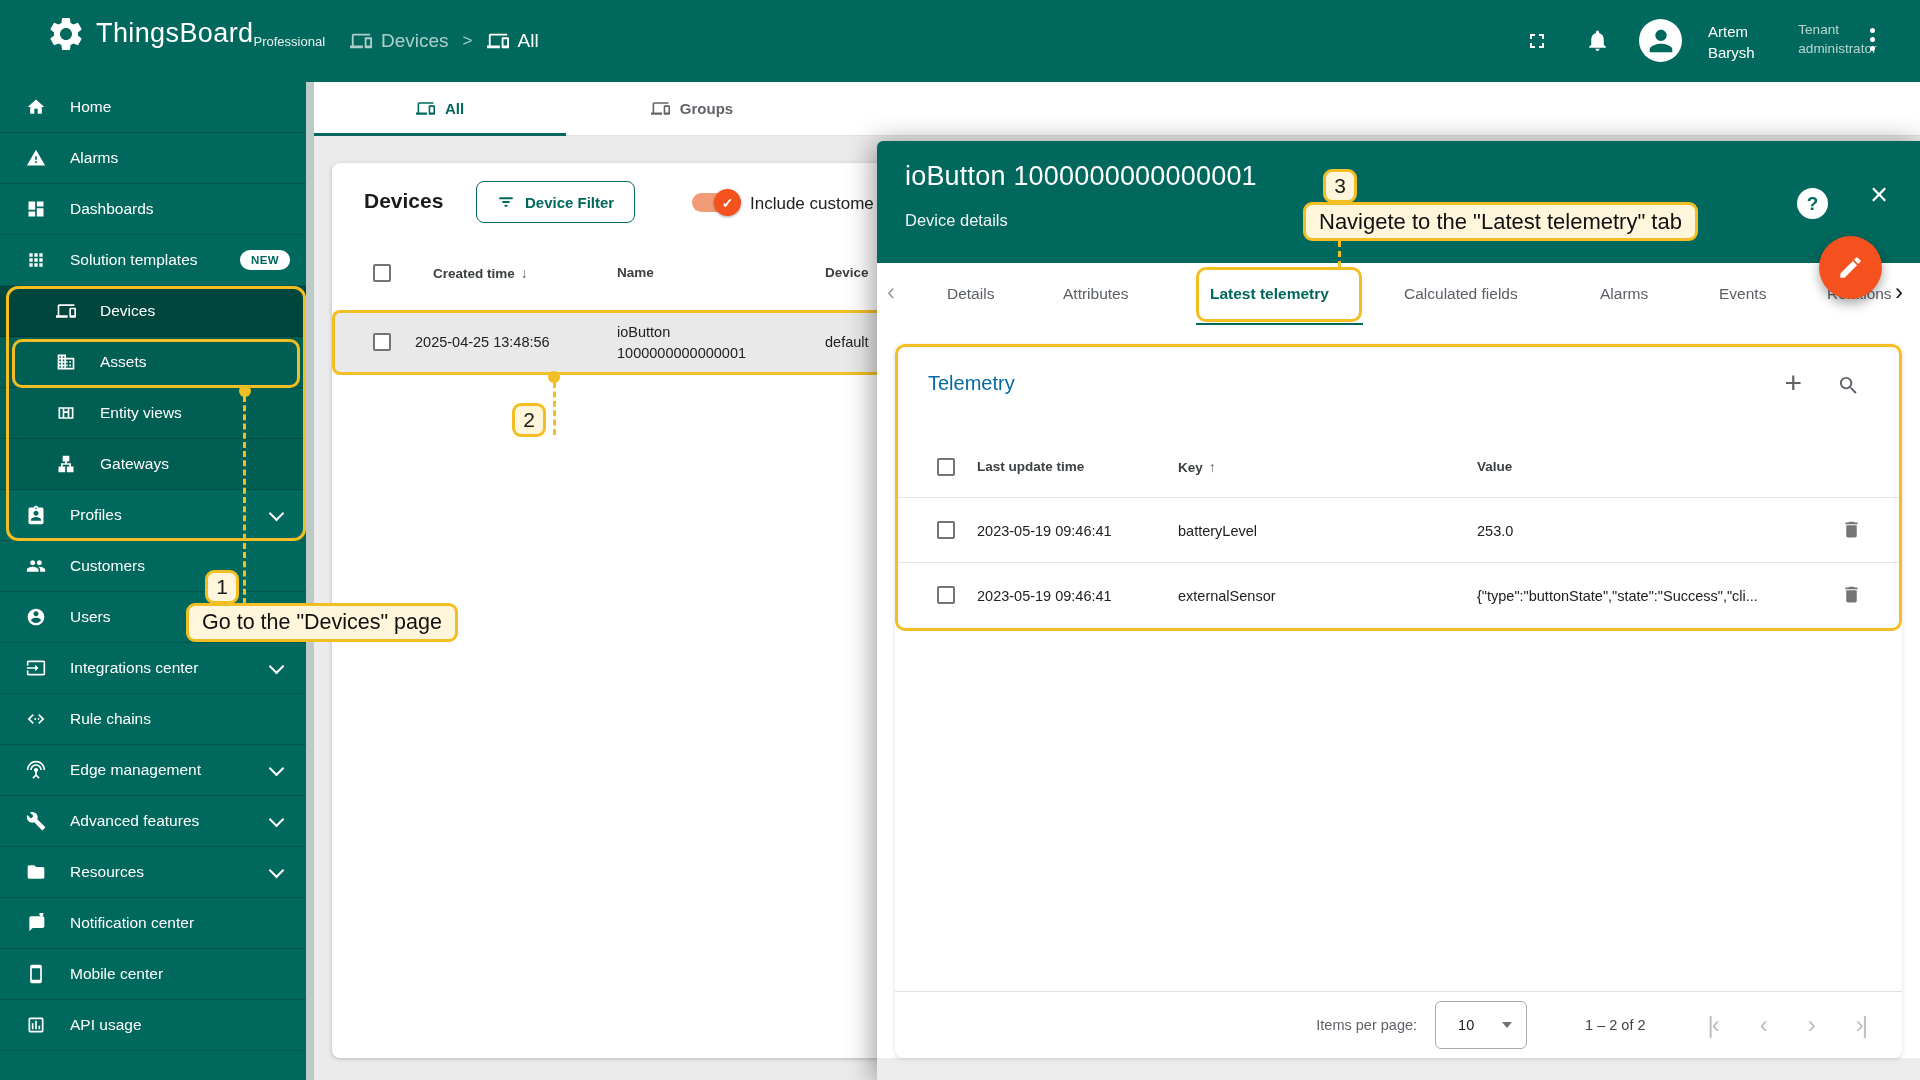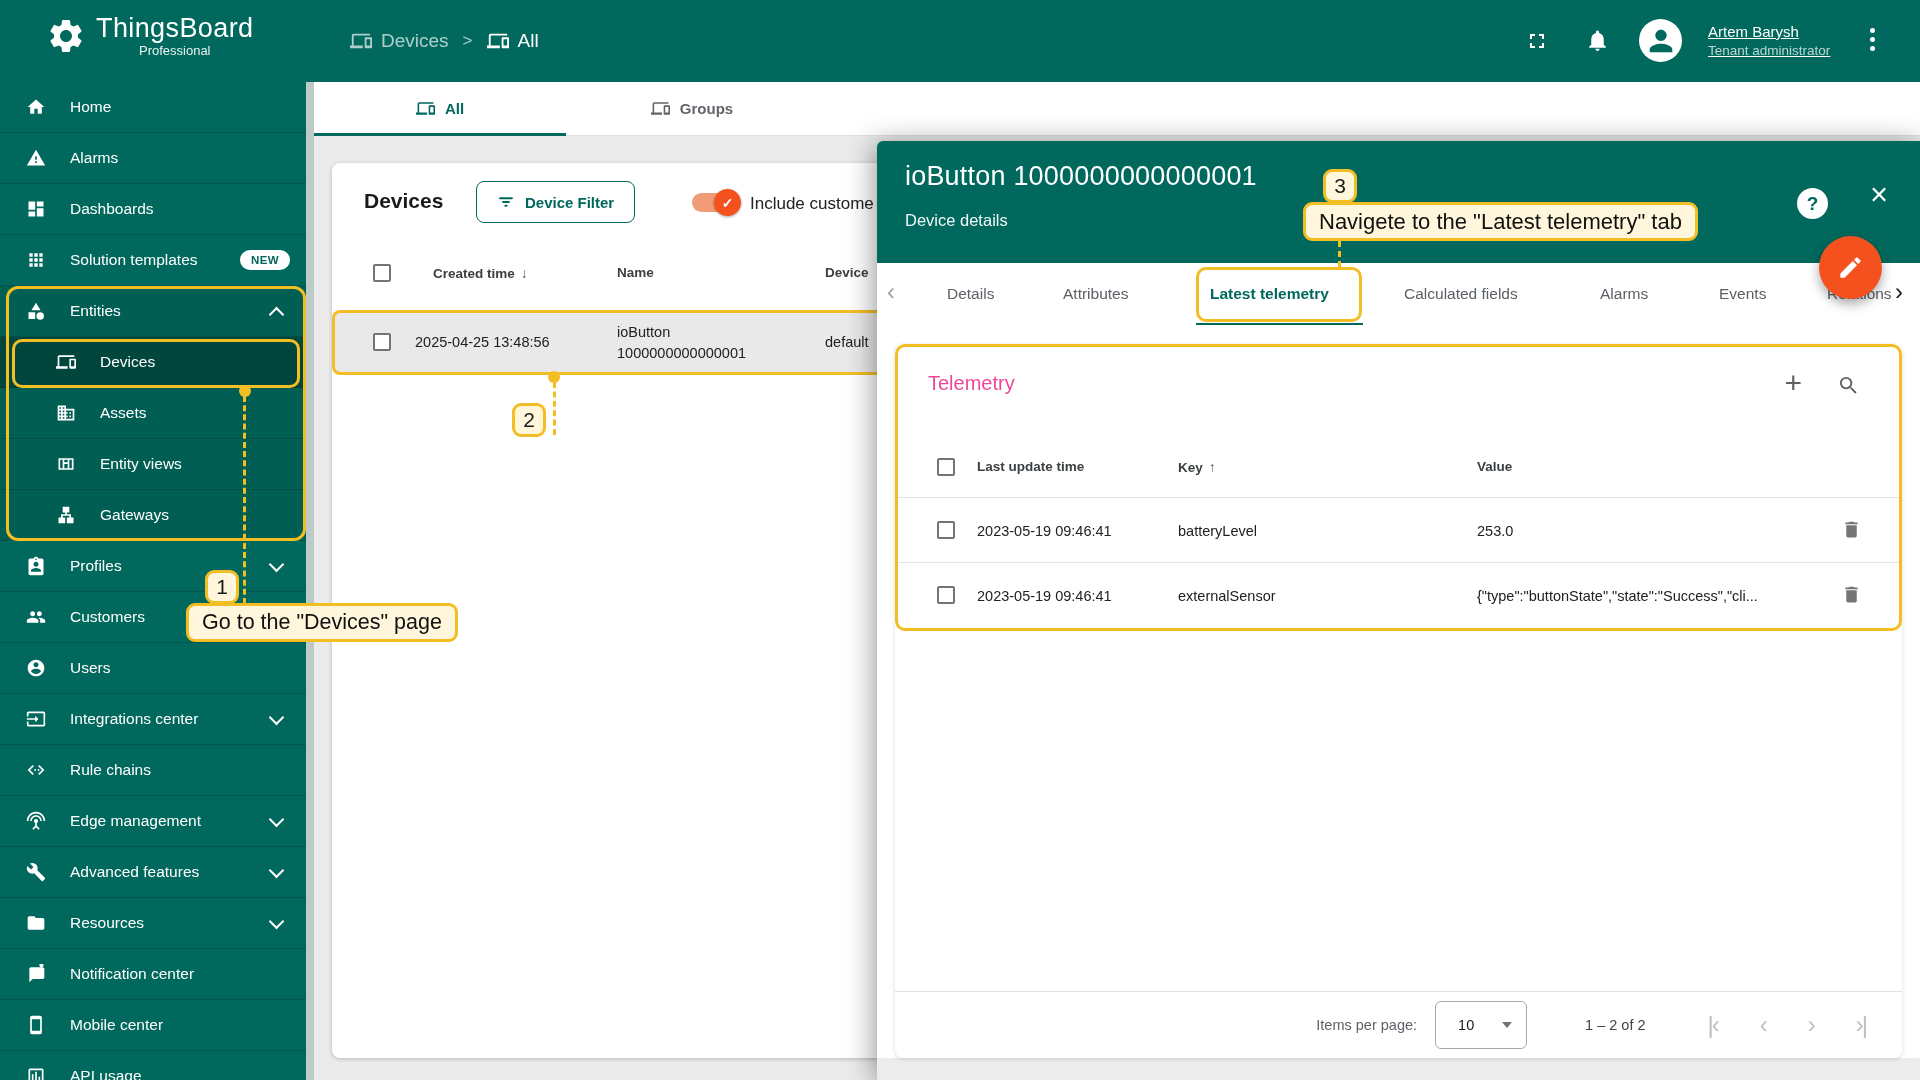--- a/index.html
+++ b/index.html
@@ -14,31 +14,31 @@
     --line:#e2e2e2;
   }
   html,body{margin:0;padding:0;background:#3c3c3c;}
   .stage{position:relative;width:1920px;height:1080px;overflow:hidden;background:#ebebeb;
          font-family:"Liberation Sans",sans-serif;color:var(--ink);}
   svg{display:block;}
 
   
   .topbar{position:absolute;left:0;top:0;width:100%;height:82px;background:var(--teal);color:#fff;z-index:6;}
   .logo{position:absolute;left:46px;top:14px;display:flex;align-items:center;gap:10px;}
-  .logo-txt{display:flex;flex-direction:column;align-items:center;}
+  .logo-txt{display:flex;flex-direction:row;align-items:flex-end;}
   .logo-title{font-size:27px;font-weight:500;letter-spacing:.4px;line-height:1.1;}
   .logo-sub{font-size:13px;opacity:.92;margin-top:-1px;}
   .breadcrumb{position:absolute;left:350px;top:0;height:82px;display:flex;align-items:center;font-size:19px;}
   .crumb{display:flex;align-items:center;gap:9px;}
   .crumb.muted,.crumb.muted svg{color:rgba(255,255,255,.68);fill:rgba(255,255,255,.68);}
   .crumb-sep{color:rgba(255,255,255,.68);font-size:17px;margin:0 14px;}
   .btn-fullscreen{position:absolute;left:1525px;top:29px;}
   .btn-bell{position:absolute;left:1585px;top:28px;}
   .avatar{position:absolute;left:1639px;top:19px;width:43px;height:43px;border-radius:50%;background:#fff;overflow:hidden;display:flex;align-items:center;justify-content:center;}
-  .user-meta{position:absolute;left:1708px;top:21px;display:flex;flex-direction:column;line-height:1.4;text-decoration:underline;}
+  .user-meta{position:absolute;left:1708px;top:21px;display:flex;line-height:1.4;}
   .user-name{font-size:15px;}
   .user-role{font-size:13.5px;color:rgba(255,255,255,.72);}
   .dots{position:absolute;left:1864px;top:28px;display:flex;flex-direction:column;gap:4px;padding:0 6px;}
   .dots i{width:5px;height:5px;border-radius:50%;background:#fff;}
 
   
   .sidebar{position:absolute;left:0;top:82px;width:306px;bottom:0;background:var(--teal);z-index:4;overflow:hidden;}
   .sb-item{height:51px;box-sizing:border-box;display:flex;align-items:center;gap:24px;
            padding:0 16px 0 26px;color:#fff;font-size:15.5px;font-weight:500;
            border-bottom:1px solid rgba(0,0,0,.16);}
@@ -105,21 +105,21 @@
   .ptab{position:absolute;top:0;height:62px;display:flex;align-items:center;font-size:15.5px;
         font-weight:500;color:#5b6066;white-space:nowrap;}
   .ptab.active{color:var(--teal);font-weight:700;}
   .ptab-underline{position:absolute;left:319px;bottom:-1px;width:167px;height:3px;background:var(--teal);}
   .ptab-chev{position:absolute;top:17px;font-size:24px;line-height:1;}
   .p-body{position:absolute;left:0;top:184px;right:0;bottom:22px;background:#fff;}
   .content-card{position:absolute;left:18px;top:19px;right:18px;bottom:0;background:#fff;
                 border-radius:8px;box-shadow:0 1px 4px rgba(0,0,0,.15);}
   .telemetry-outline{position:absolute;left:0;top:0;right:0;height:287px;border:3px solid var(--yellow);
                      border-radius:10px;box-sizing:border-box;pointer-events:none;z-index:3;}
-  .t-title{position:absolute;left:33px;top:28px;font-size:20px;font-weight:500;color:#ec4899;}
+  .t-title{position:absolute;left:33px;top:28px;font-size:20px;font-weight:500;color:#0369a1;}
   .t-add{position:absolute;right:100px;top:22px;font-size:30px;color:#5f6368;font-weight:400;}
   .t-search{position:absolute;right:42px;top:30px;}
   .t-head{position:absolute;left:0;top:107px;right:0;height:46px;}
   .t-head .cb{position:absolute;left:42px;top:7px;}
   .t-head .c1{position:absolute;left:82px;top:8px;}
   .t-head .c2{position:absolute;left:283px;top:8px;}
   .t-head .c3{position:absolute;left:582px;top:8px;}
   .t-row{position:absolute;left:0;right:0;height:65px;border-top:1px solid #e4e4e4;font-size:14.5px;}
   .t-row .cb{position:absolute;left:42px;top:23px;}
   .t-row .v1{position:absolute;left:82px;top:25px;}
@@ -247,27 +247,20 @@
         </svg>
       <span>Dashboards</span>
     </div>
     <div class="sb-item">
       <svg viewBox="0 0 24 24">
           <path d="M4 8h4V4H4v4zm6 12h4v-4h-4v4zm-6 0h4v-4H4v4zm0-6h4v-4H4v4zm6 0h4v-4h-4v4zm6-10v4h4V4h-4zm-6 4h4V4h-4v4zm6 6h4v-4h-4v4zm0 6h4v-4h-4v4z"></path>
         </svg>
       <span>Solution templates</span>
       <span class="badge-new">NEW</span>
     </div>
-    <div class="sb-item grp">
-      <svg viewBox="0 0 24 24">
-          <path d="M12 2l-5.5 9h11L12 2zm5 11.5a4.5 4.5 0 1 0 0 9 4.5 4.5 0 0 0 0-9zM3 21.5h8v-8H3v8z"></path>
-        </svg>
-      <span>Entities</span>
-      <span class="chev up"></span>
-    </div>
     <div class="sb-item grp child selected">
       <svg viewBox="0 0 24 24">
           <path d="M4 6h18V4H4c-1.1 0-2 .9-2 2v11H0v3h14v-3H4V6zm19 2h-6c-.55 0-1 .45-1 1v10c0 .55.45 1 1 1h6c.55 0 1-.45 1-1V9c0-.55-.45-1-1-1zm-1 9h-4v-7h4v7z"></path>
         </svg>
       <span>Devices</span>
     </div>
     <div class="sb-item grp child">
       <svg viewBox="0 0 24 24">
           <path d="M12 7V3H2v18h20V7H12zM6 19H4v-2h2v2zm0-4H4v-2h2v2zm0-4H4V9h2v2zm0-4H4V5h2v2zm4 12H8v-2h2v2zm0-4H8v-2h2v2zm0-4H8V9h2v2zm0-4H8V5h2v2zm10 12h-8v-2h2v-2h-2v-2h2v-2h-2V9h8v10zm-2-8h-2v2h2v-2zm0 4h-2v2h2v-2z"></path>
         </svg>

